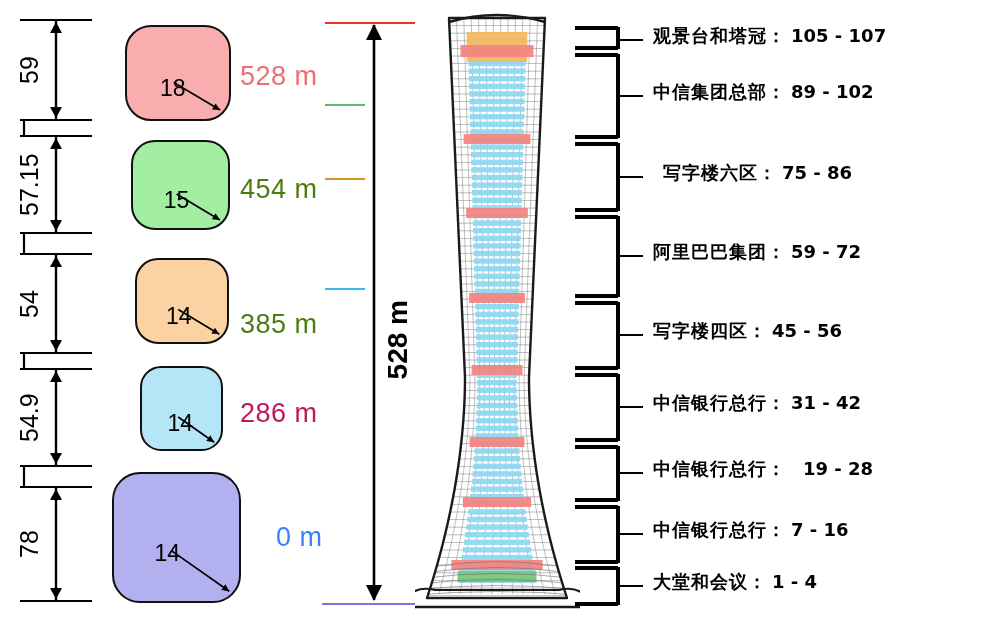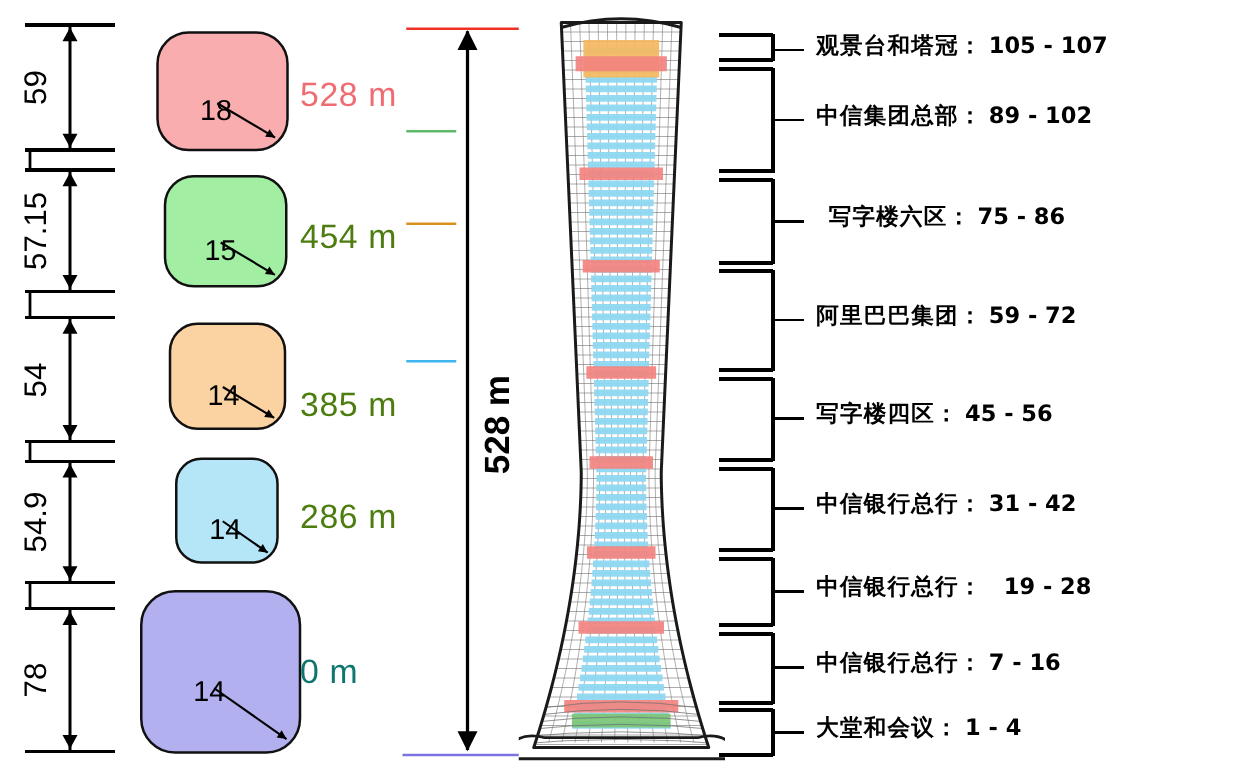--- a/index.html
+++ b/index.html
@@ -117,28 +117,28 @@
         <line x1="43.24" y1="51.6" x2="84.34" y2="76.34" stroke="#000" stroke-width="1.7"></line>
         <polygon points="84.34,76.34 76.37372160591241,75.60623672216911 79.96285846103733,69.64368519647654" fill="#000"></polygon>
       </svg>
       <div class="heightlabel" style="color: #4d7c0f; left: 240px; top: 309px;">385 m</div>
       <div class="plate" style="left: 140px; top: 366px; width: 83px; height: 85px; border-radius: 21px; background: rgb(181, 230, 247);"></div>
       <div class="platenum" style="left: 167.39px; top: 410.2px;">14</div>
       <svg class="abs" width="83" height="85" style="left: 140px; top: 366px;">
         <line x1="38.18" y1="51" x2="74.18" y2="76.18" stroke="#000" stroke-width="1.7"></line>
         <polygon points="74.18,76.18 66.28263215370657,74.90266640992631 70.27148719731957,69.19977595837476" fill="#000"></polygon>
       </svg>
-      <div class="heightlabel" style="color: #4d7c0f; left: 240px; top: 398.3px;">286 m</div>
+      <div class="heightlabel" style="color: #be185d; left: 240px; top: 398.3px;">286 m</div>
       <div class="plate" style="left: 112px; top: 472px; width: 129px; height: 131px; border-radius: 28px; background: rgb(179, 176, 240);"></div>
       <div class="platenum" style="left: 154.57px; top: 540.12px;">14</div>
       <svg class="abs" width="129" height="131" style="left: 112px; top: 472px;">
         <line x1="59.34" y1="78.6" x2="117.24" y2="119.24" stroke="#000" stroke-width="1.7"></line>
         <polygon points="117.24,119.24 109.34474646152916,117.94966222900213 113.34298799699367,112.25334862409575" fill="#000"></polygon>
       </svg>
-      <div class="heightlabel" style="color: #0f766e; left: 240px; top: 521.78px;">0 m</div>
+      <div class="heightlabel" style="color: #3b82f6; left: 240px; top: 521.78px; padding-left: 36px;">0 m</div>
     </div>
 
   <div id="scale-ticks">
       <div class="scaletick" style="left: 325px; top: 22px; width: 90px; border-top-width: 2.4px; border-top-color: rgb(238, 49, 36);"></div>
       <div class="scaletick" style="left: 325px; top: 104px; width: 40px; border-top-width: 2.4px; border-top-color: rgb(95, 186, 107);"></div>
       <div class="scaletick" style="left: 325px; top: 178px; width: 40px; border-top-width: 2.4px; border-top-color: rgb(217, 144, 31);"></div>
       <div class="scaletick" style="left: 325px; top: 288px; width: 40px; border-top-width: 2.4px; border-top-color: rgb(63, 181, 239);"></div>
       <div class="scaletick" style="left: 322px; top: 603px; width: 93px; border-top-width: 2.4px; border-top-color: rgb(123, 116, 224);"></div>
     </div>
   <svg class="abs" id="scale-svg" style="left:320;top:0;left:320px;top:0px;" width="120" height="619">

